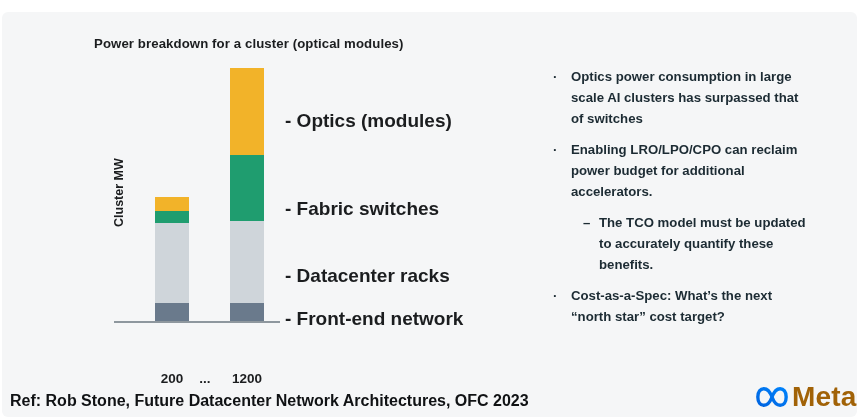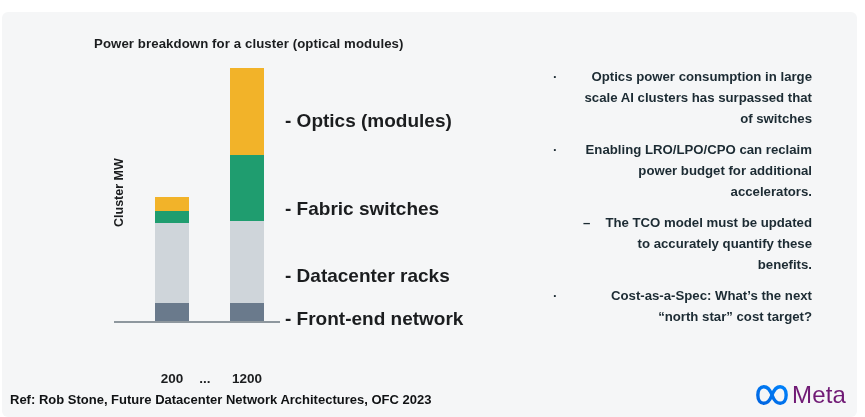--- a/index.html
+++ b/index.html
@@ -1,19 +1,19 @@
 <!DOCTYPE html>
 <html><head>
 <meta charset="utf-8">
 <style>
   * { margin: 0; padding: 0; box-sizing: border-box; }
   html, body { width: 865px; height: 417px; background: #ffffff; overflow: hidden;
     font-family: "Liberation Sans", sans-serif; }
   .slide { position: absolute; left: 2px; top: 12px; width: 855px; height: 405px;
-    background: #f5f6f7; border-radius: 6px; text-align: right; }
+    background: #f5f6f7; border-radius: 6px; }
 
   
   .chart-title { position: absolute; left: 92px; top: 24px; font-size: 13.2px;
     font-weight: 700; color: #1b1d1f; letter-spacing: .1px; }
   .y-label { position: absolute; left: 110px; top: 215px; transform: rotate(-90deg);
     transform-origin: 0 0; font-size: 12.5px; font-weight: 700; color: #1b1d1f;
     white-space: nowrap; }
   .plot { position: absolute; left: 108px; top: 54px; width: 172px; height: 260px; }
   .axis-line { position: absolute; left: 4px; bottom: 3px; width: 166px; height: 2px;
     background: #8e979e; }
@@ -31,26 +31,26 @@
   .bullets { position: absolute; left: 548px; top: 54px; width: 262px; }
   .bullet { position: relative; margin-bottom: 10px; font-size: 13.2px; font-weight: 700;
     line-height: 21px; color: #1c2b33; }
   .bullet.l1 { padding-left: 21px; }
   .bullet.l2 { padding-left: 49px; }
   .bullet .marker { position: absolute; top: 0; }
   .bullet.l1 .marker { left: 3px; }
   .bullet.l2 .marker { left: 33px; }
 
   
-  .ref-line { position: absolute; left: 8px; top: 380px; font-size: 13px;
+  .ref-line { position: absolute; left: 8px; top: 380px; font-size: 16px;
     font-weight: 700; color: #101214; }
   .meta-logo { position: absolute; left: 753px; top: 369px; display: flex;
     align-items: center; gap: 3px; }
   .meta-logo svg { display: block; }
-  .meta-wordmark { font-size: 24px; font-weight: 400; color: #701a75;
+  .meta-wordmark { font-size: 28px; font-weight: 700; color: #a16207;
     letter-spacing: .2px; }
 </style>
 </head>
 <body>
 
 <div class="slide">
 
   <div class="chart-title">Power breakdown for a cluster (optical modules)</div>
 
   <div class="y-label">Cluster MW</div>

